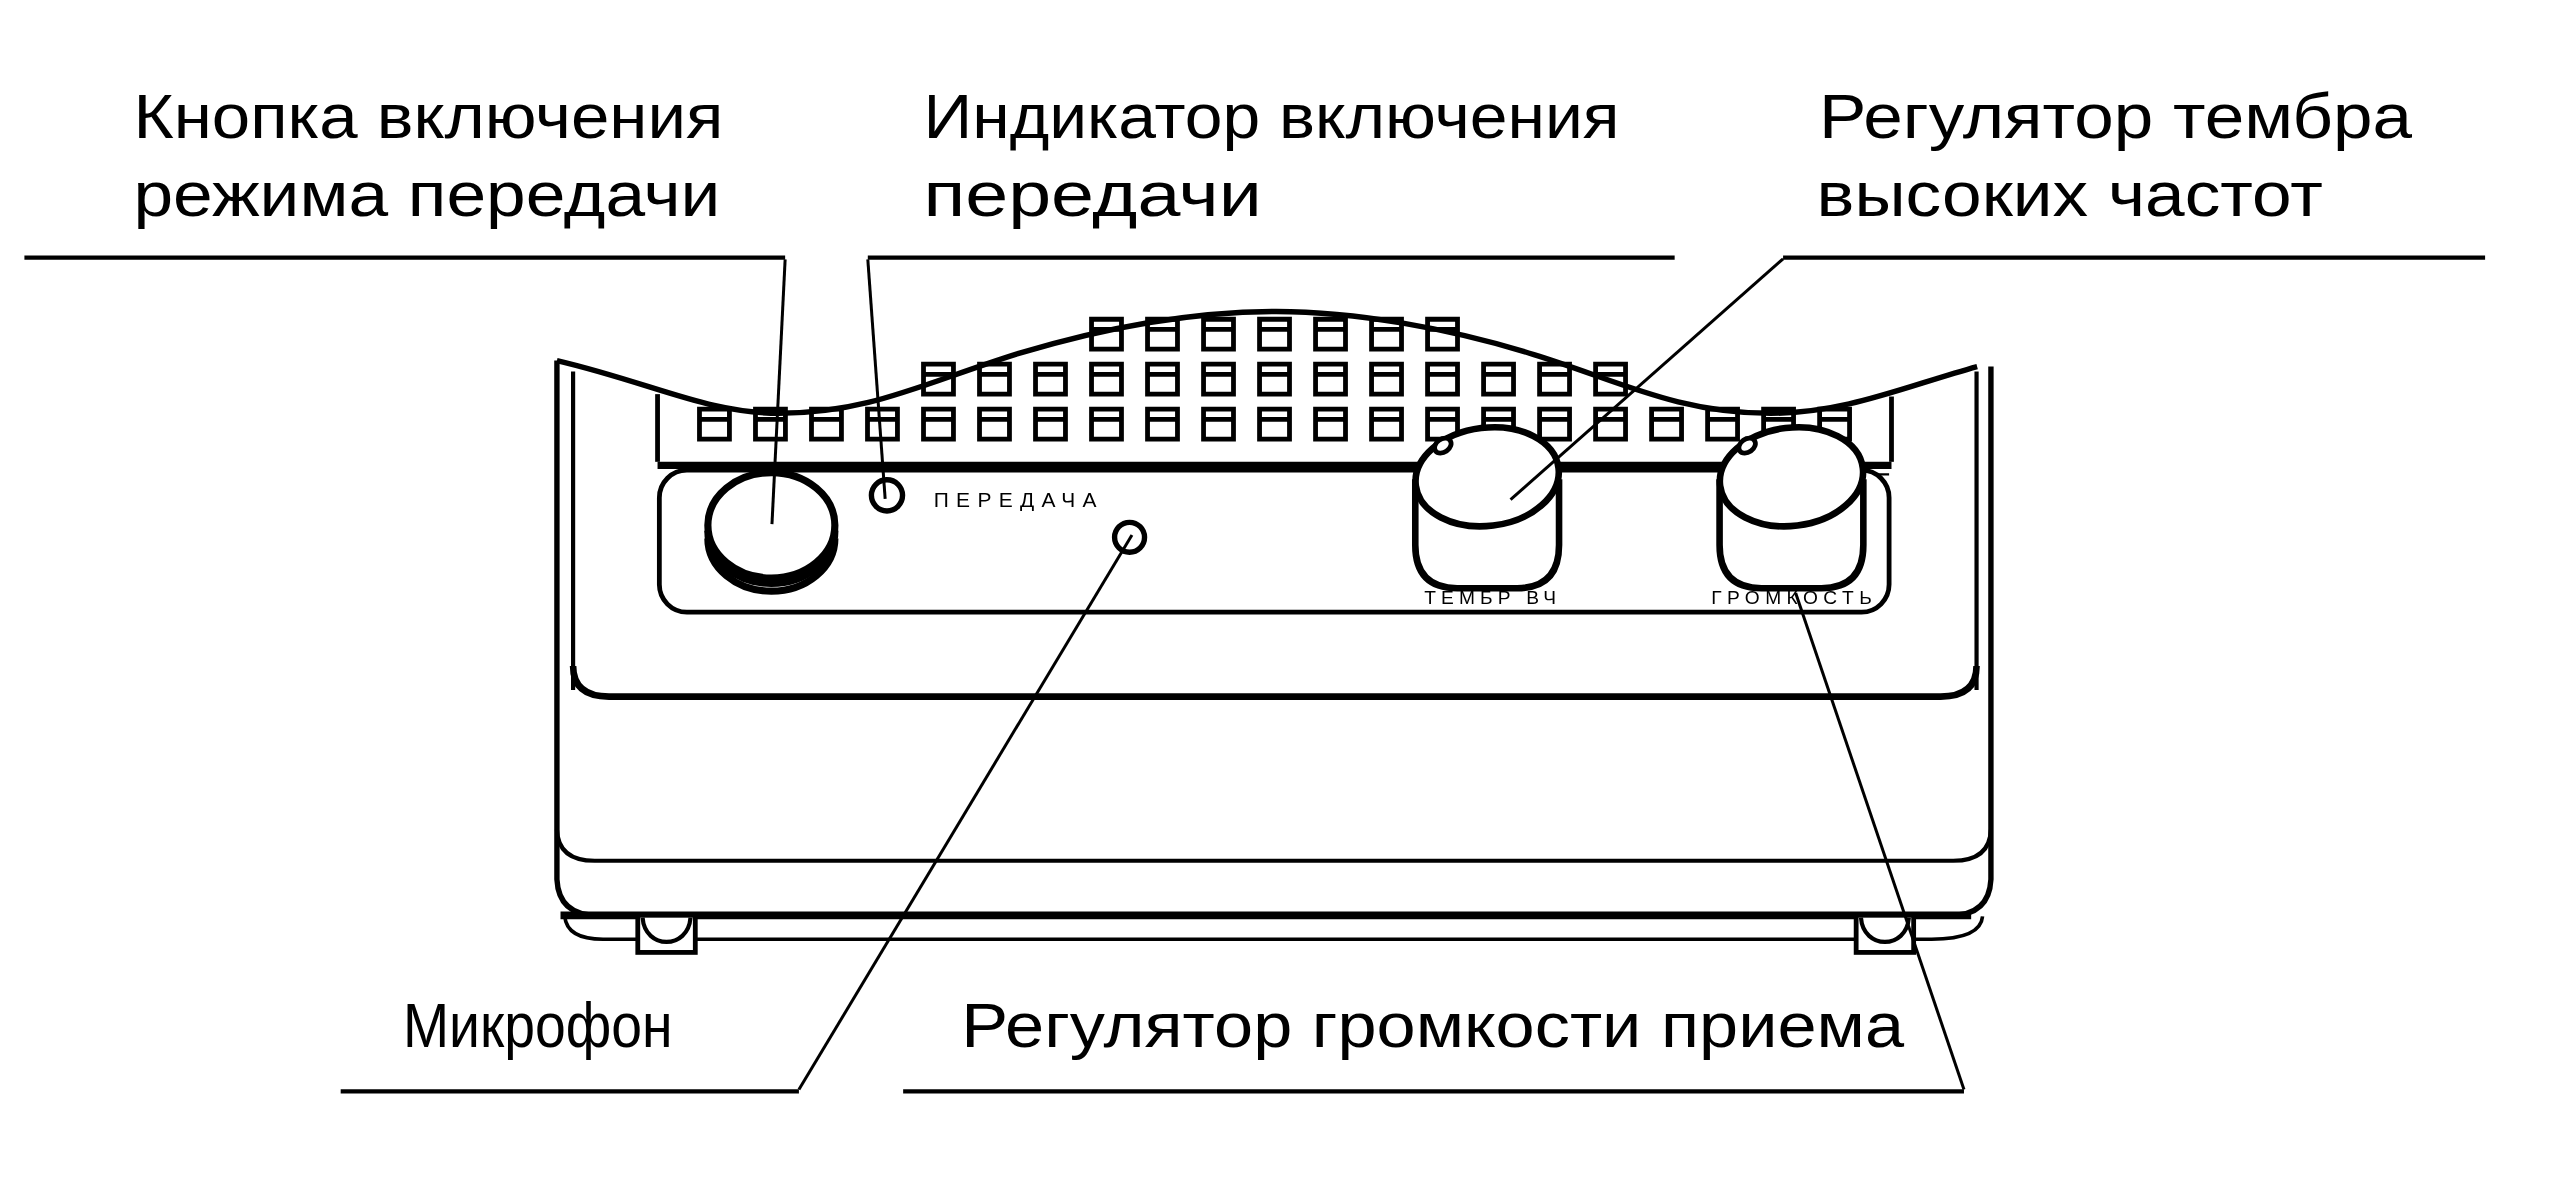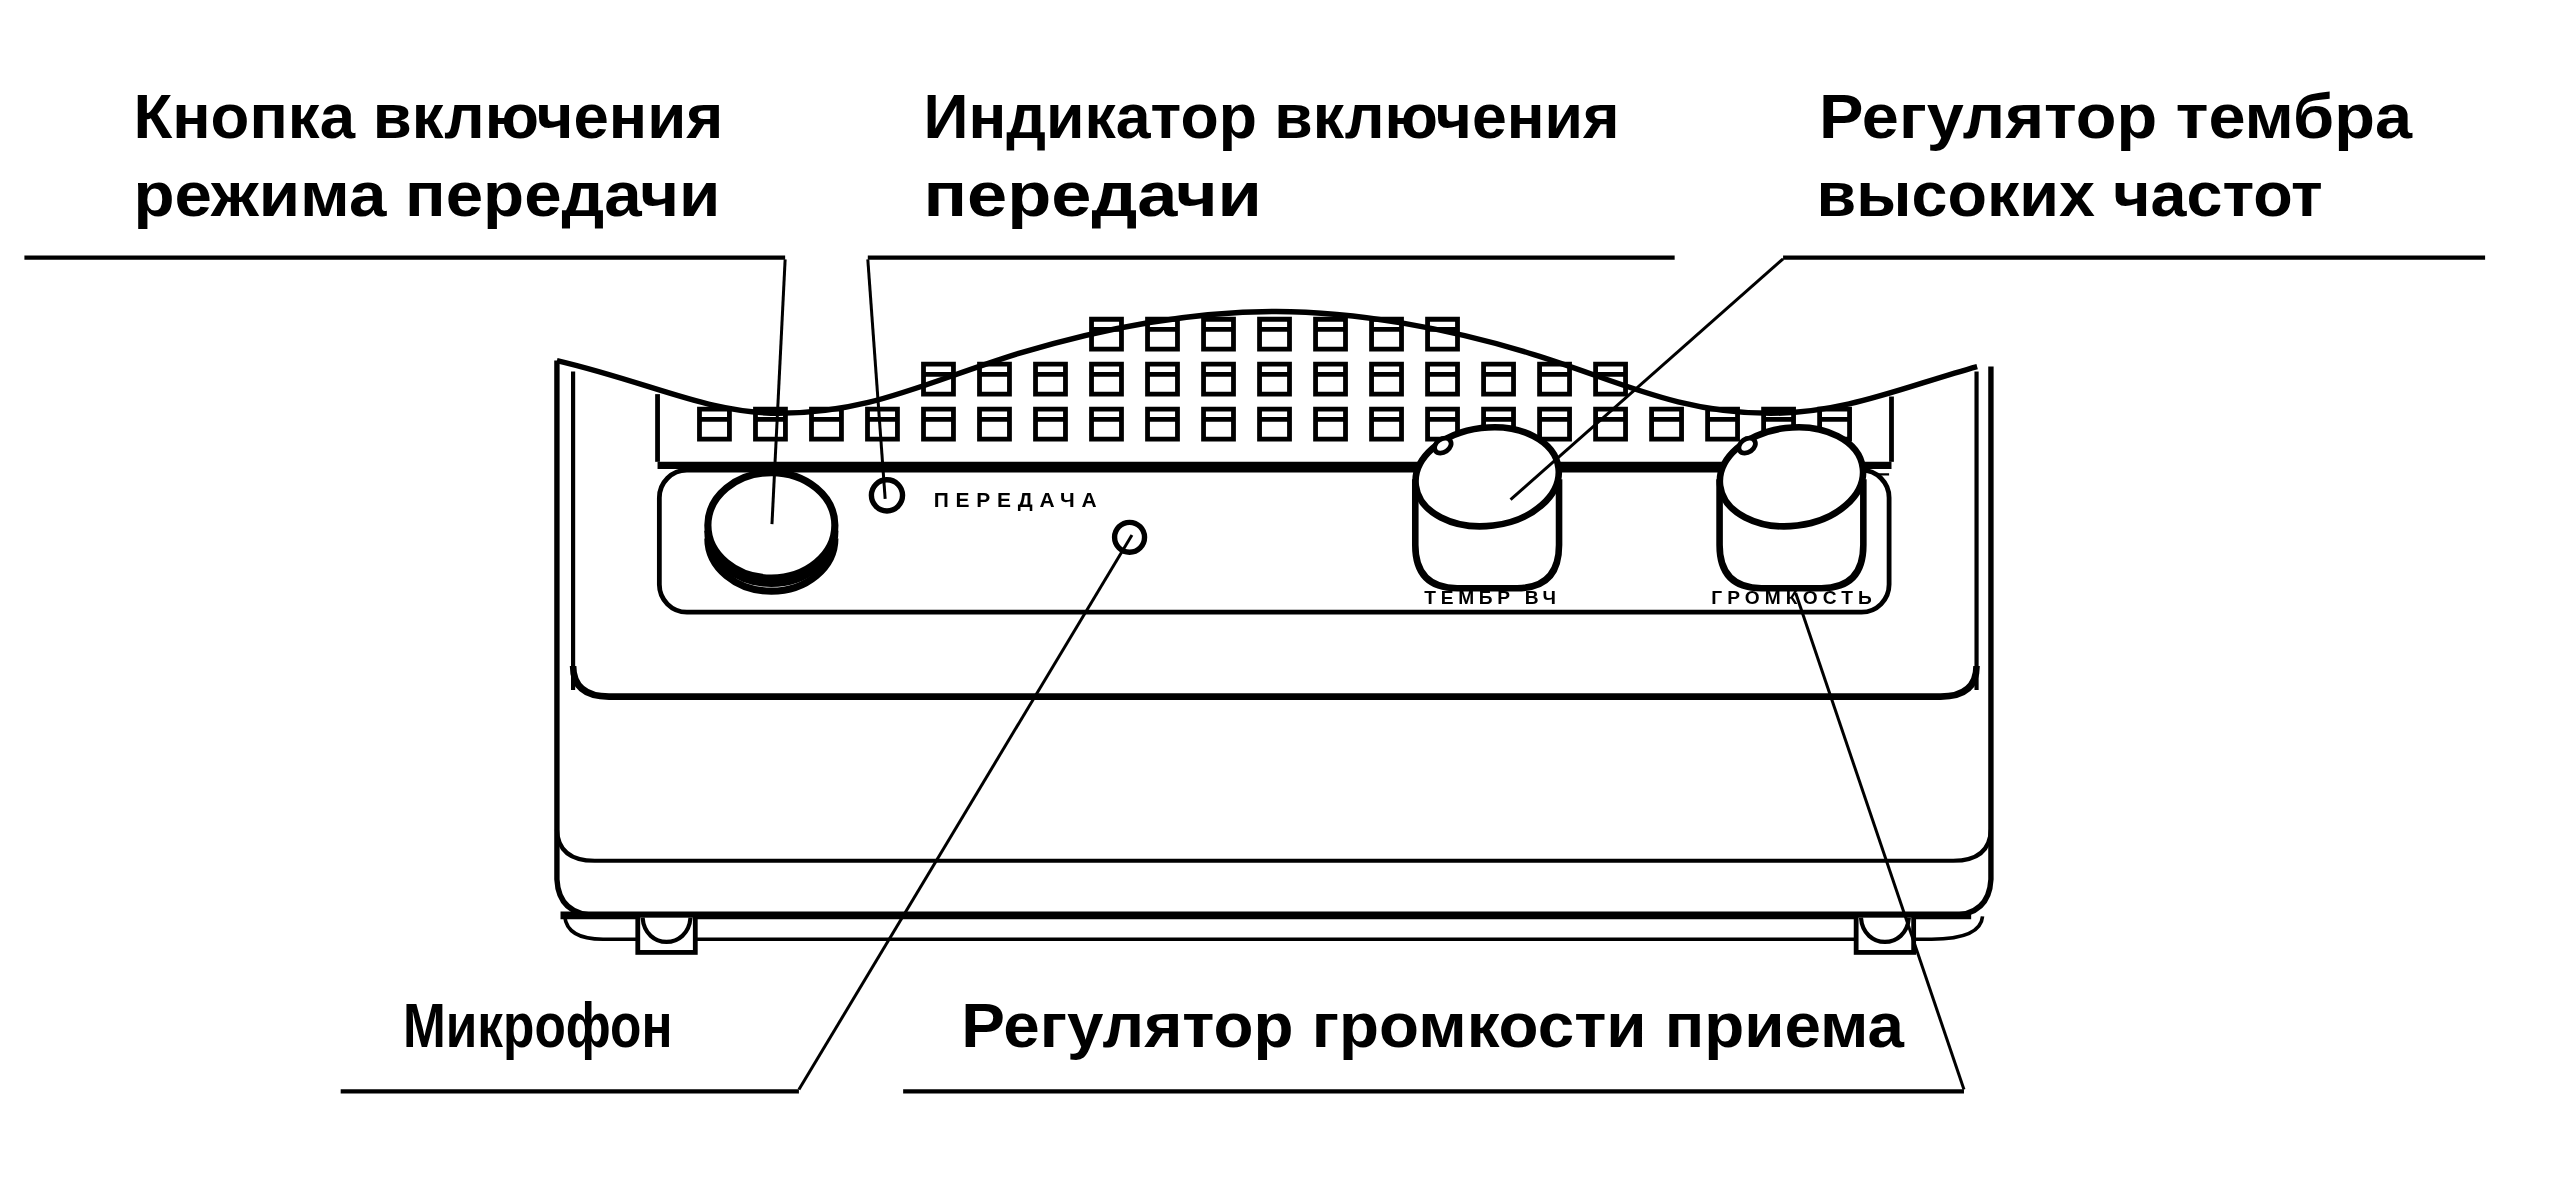--- a/index.html
+++ b/index.html
@@ -1,20 +1,20 @@
 <!DOCTYPE html>
 <html style="font-size:9.6px"><head>
 <meta charset="utf-8">
 <style>
   html,body{
     margin:0;padding:0;background:#ffffff;
     width:2576px;height:1198px;overflow:hidden;
     font-family:"Liberation Sans", sans-serif;
   }
-  #stage{position:relative;width:2576px;height:1198px;background:#ffffff;font-weight:bold;}
+  #stage{position:relative;width:2576px;height:1198px;background:#ffffff;}
   svg{position:absolute;left:0;top:0;}
   svg text{fill:#000000;font-family:"Liberation Sans", sans-serif;}
   .callout{font-size:104px;}
   .panel-label-big{font-size:35px;}
   .panel-label{font-size:32px;}
   .ink{stroke:#000000;fill:none;}
 </style>
 </head>
 <body>
 

